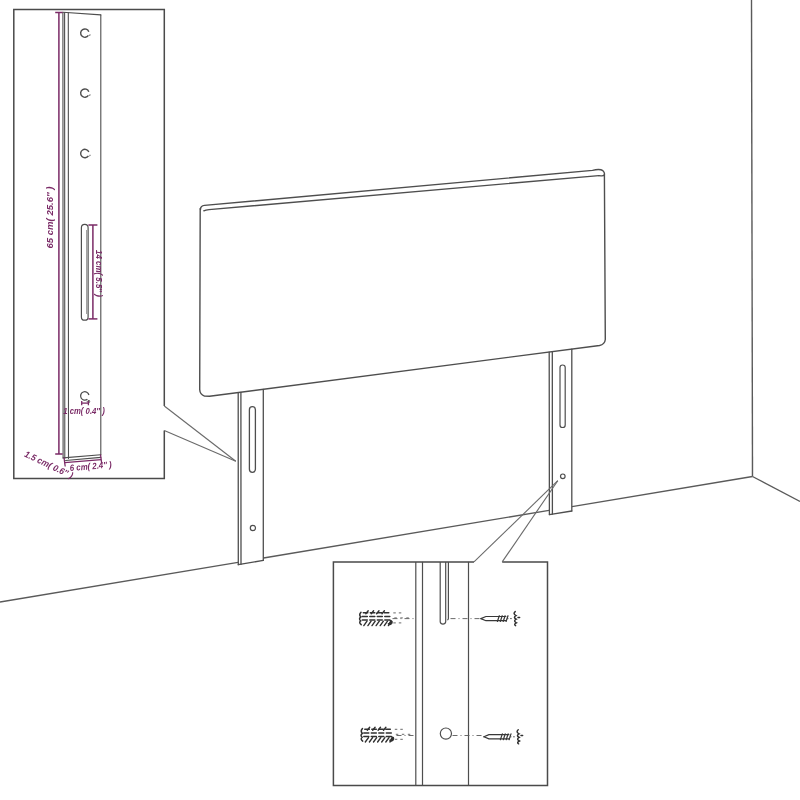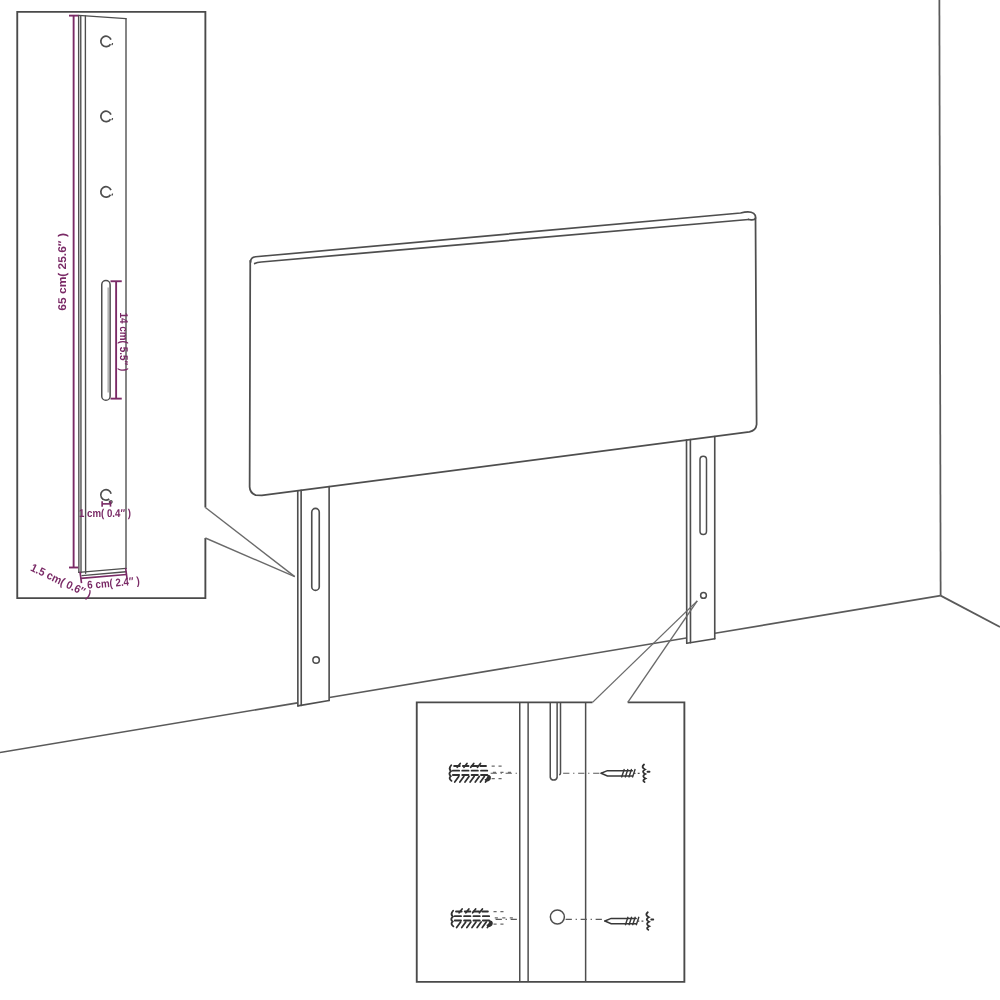--- a/index.html
+++ b/index.html
@@ -1,16 +1,16 @@
 <!DOCTYPE html>
 <html><head>
 <meta charset="utf-8">
 <style>
   html,body{margin:0;padding:0;background:#ffffff;}
-  #stage{width:800px;height:800px;position:relative;font-family:"Liberation Sans",sans-serif;}
+  #stage{width:800px;height:800px;position:relative;font-family:"Liberation Sans",sans-serif;font-style:italic;}
   svg{display:block;}
   text{font-family:"Liberation Sans",sans-serif;font-weight:bold;fill:#7a2a66;}
 </style>
 </head>
 <body>
 <div id="stage">
 <svg width="800" height="800" viewBox="0 0 800 800">
 
 <rect x="0" y="0" width="800" height="800" fill="#ffffff"></rect>
 

